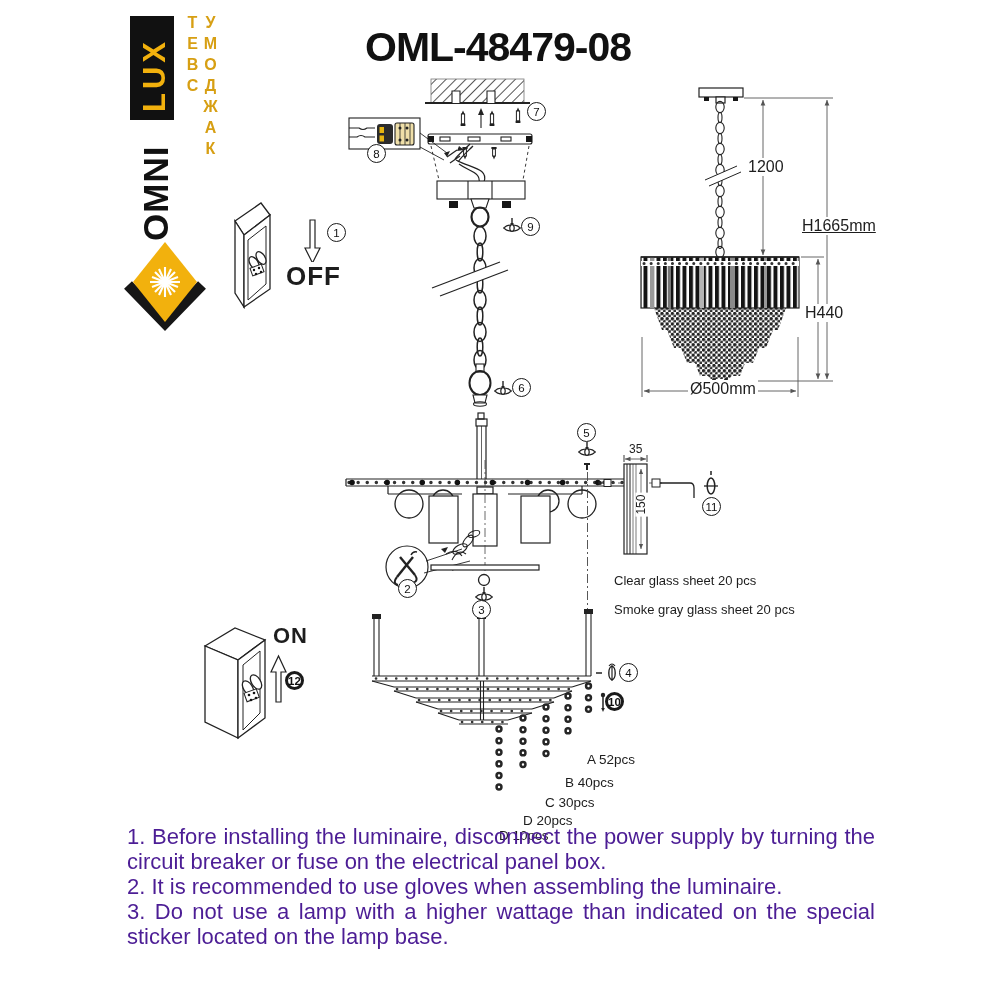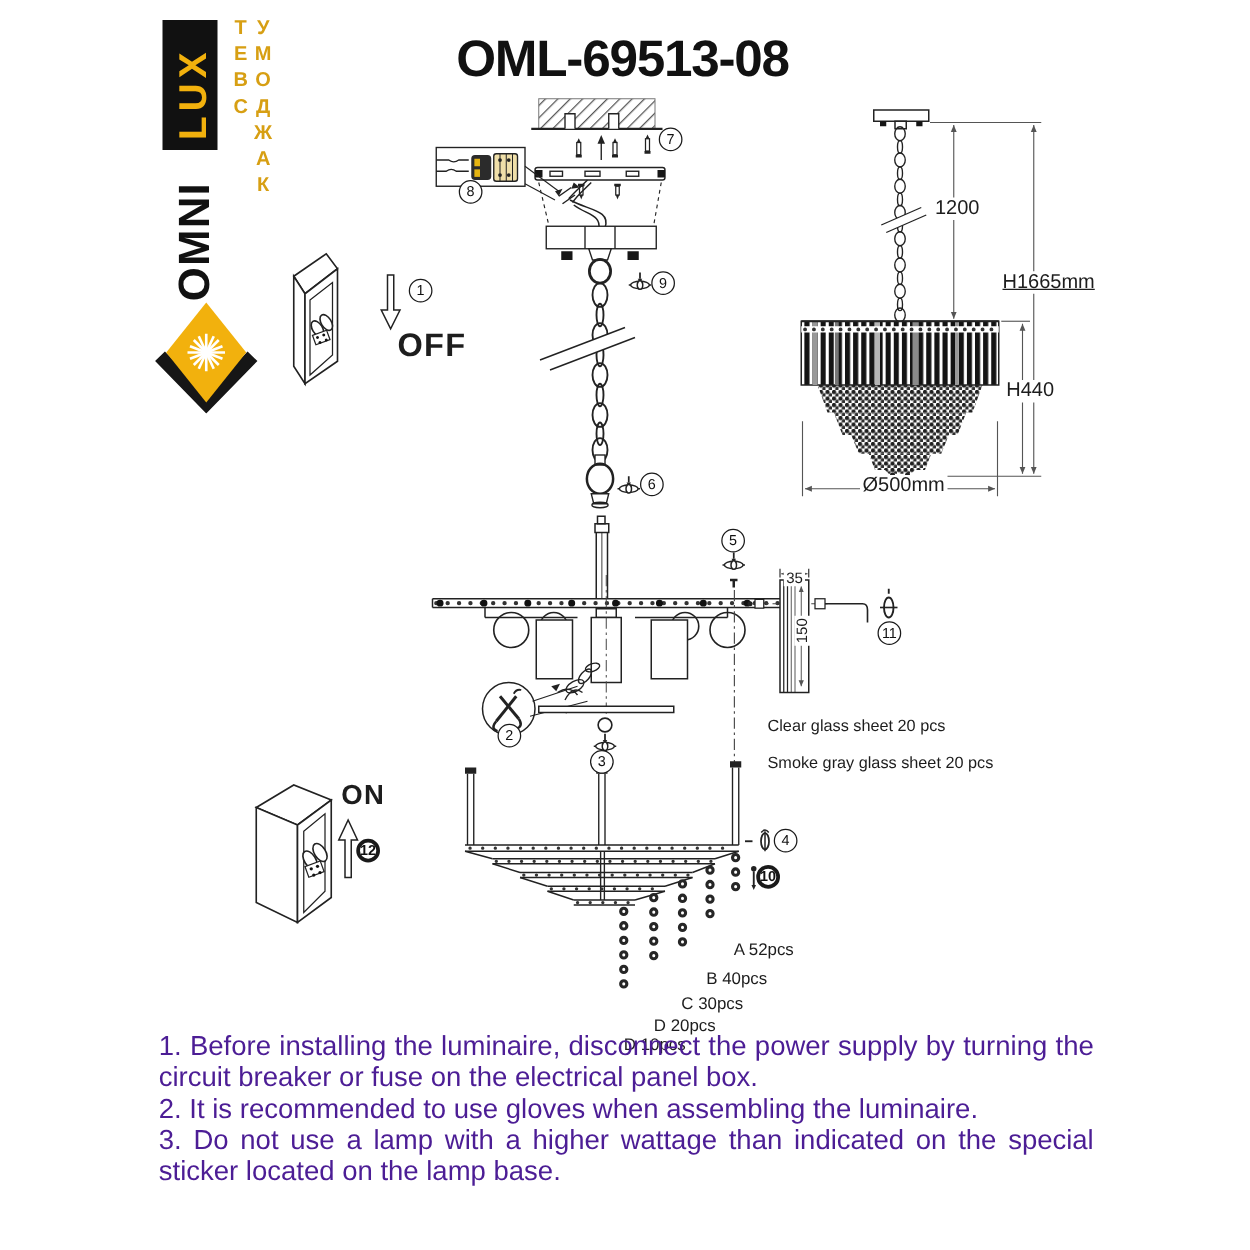--- a/index.html
+++ b/index.html
@@ -16,21 +16,21 @@
   
   .title{position:absolute;left:337px;top:24px;width:322px;text-align:center;
          font-size:41px;font-weight:bold;letter-spacing:-1px;color:#111;margin:0;}
   
   .lbl{position:absolute;background:#fff;color:#1d1d1d;white-space:nowrap;padding:0 2px;line-height:1.1;}
   .dim{font-size:16px;}
   .small{font-size:12px;}
   .note{font-size:13px;margin-top:12px;}
   .bead-lbl{font-size:13.5px;margin-top:37px;}
   .sw{font-weight:bold;}
-  .off-lbl{left:316px;top:262px;font-size:26px;letter-spacing:1px;text-align:right;}
+  .off-lbl{left:284px;top:262px;font-size:26px;letter-spacing:1px;text-align:right;}
   .on-lbl{left:271px;top:624px;font-size:22px;letter-spacing:1px;}
   .rot90{transform:rotate(-90deg);transform-origin:center center;}
   
   .co{position:absolute;width:19px;height:19px;border:1.5px solid #1a1a1a;border-radius:50%;
       background:#fff;display:flex;align-items:center;justify-content:center;
       font-size:11.5px;color:#111;box-sizing:border-box;}
   .co.bold{border-width:3px;font-weight:bold;}
   
   .instructions{position:absolute;left:127px;top:824px;width:748px;}
   .instructions p{margin:0;font-size:22px;line-height:25px;text-align:justify;color:#4c1d95;}
@@ -54,21 +54,21 @@
       <line x1="37" y1="36" x2="57" y2="56"></line>
         <line x1="57" y1="36" x2="37" y2="56"></line>
       <line x1="41" y1="33" x2="53" y2="59"></line>
         <line x1="53" y1="33" x2="41" y2="59"></line>
       <line x1="34" y1="41" x2="60" y2="51"></line>
         <line x1="34" y1="51" x2="60" y2="41"></line>
     </g>
     <circle cx="47" cy="46" r="3" fill="#fff"></circle>
   </svg>
 
-  <h1 class="title">OML-69513-08</h1>
+  <h1 class="title">OML-48479-08</h1>
 
   <svg class="art" width="1000" height="1000" viewBox="0 0 1000 1000">
     <defs>
       <pattern id="hatchP" width="7" height="7" patternUnits="userSpaceOnUse" patternTransform="rotate(45)">
         <rect width="7" height="7" fill="#fff"></rect>
           <line x1="0" y1="0" x2="0" y2="7" stroke="#555" stroke-width="2"></line>
       </pattern>
       <pattern id="beadsP" width="5.2" height="5.2" patternUnits="userSpaceOnUse">
         <circle cx="1.6" cy="1.6" r="1.7" fill="#202020"></circle>
           <circle cx="4.2" cy="4.2" r="1.7" fill="#2e2e2e"></circle>
@@ -418,21 +418,21 @@
       <circle cx="603" cy="695" r="2.2" fill="#222" stroke="none"></circle>
       <line x1="603" y1="697" x2="603" y2="708" stroke-width="1.5"></line>
       <polygon points="601.2,708 604.8,708 603,712 " fill="#222" stroke="none"></polygon>
     </g>
   </svg>
 
   <span class="lbl dim" style="left:746px;top:158px;">1200</span>
   <span class="lbl dim" style="left:800px;top:217px;text-decoration:underline;">H1665mm</span>
   <span class="lbl dim" style="left:803px;top:304px;">H440</span>
   <span class="lbl dim" style="left:688px;top:380px;">Ø500mm</span>
-  <span class="lbl small" style="left:627px;top:456px;">35</span>
+  <span class="lbl small" style="left:627px;top:443px;">35</span>
   <span class="lbl small rot90" style="left:630px;top:498px;">150</span>
   <span class="lbl note" style="left:612px;top:562px;">Clear glass sheet 20 pcs</span>
   <span class="lbl note" style="left:612px;top:591px;">Smoke gray glass sheet 20 pcs</span>
   <span class="lbl bead-lbl" style="left:585px;top:716px;">A 52pcs</span>
   <span class="lbl bead-lbl" style="left:563px;top:739px;">B 40pcs</span>
   <span class="lbl bead-lbl" style="left:543px;top:759px;">C 30pcs</span>
   <span class="lbl bead-lbl" style="left:521px;top:777px;">D 20pcs</span>
   <span class="lbl bead-lbl" style="left:497px;top:792px;">D 10pcs</span>
   <span class="lbl sw off-lbl">OFF</span>
   <span class="lbl sw on-lbl">ON</span>

